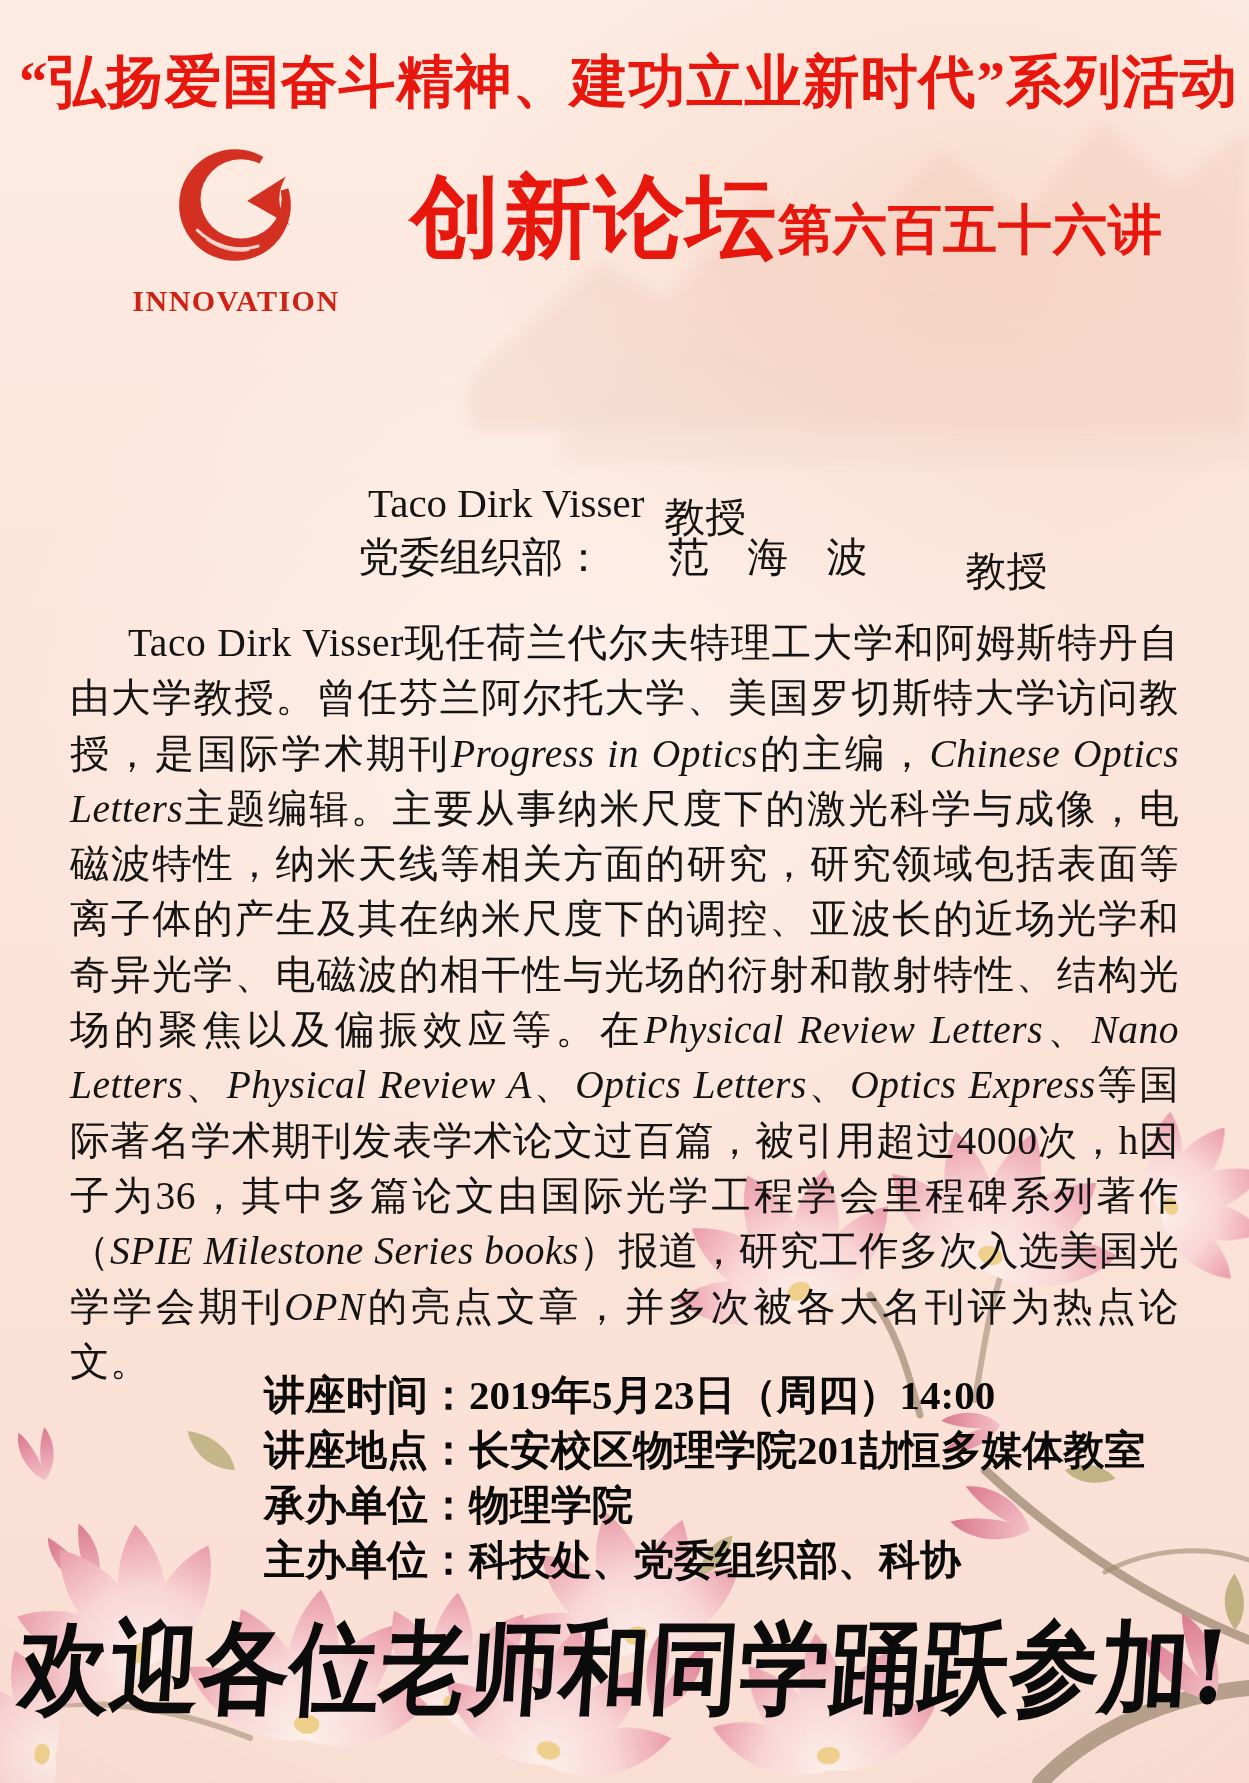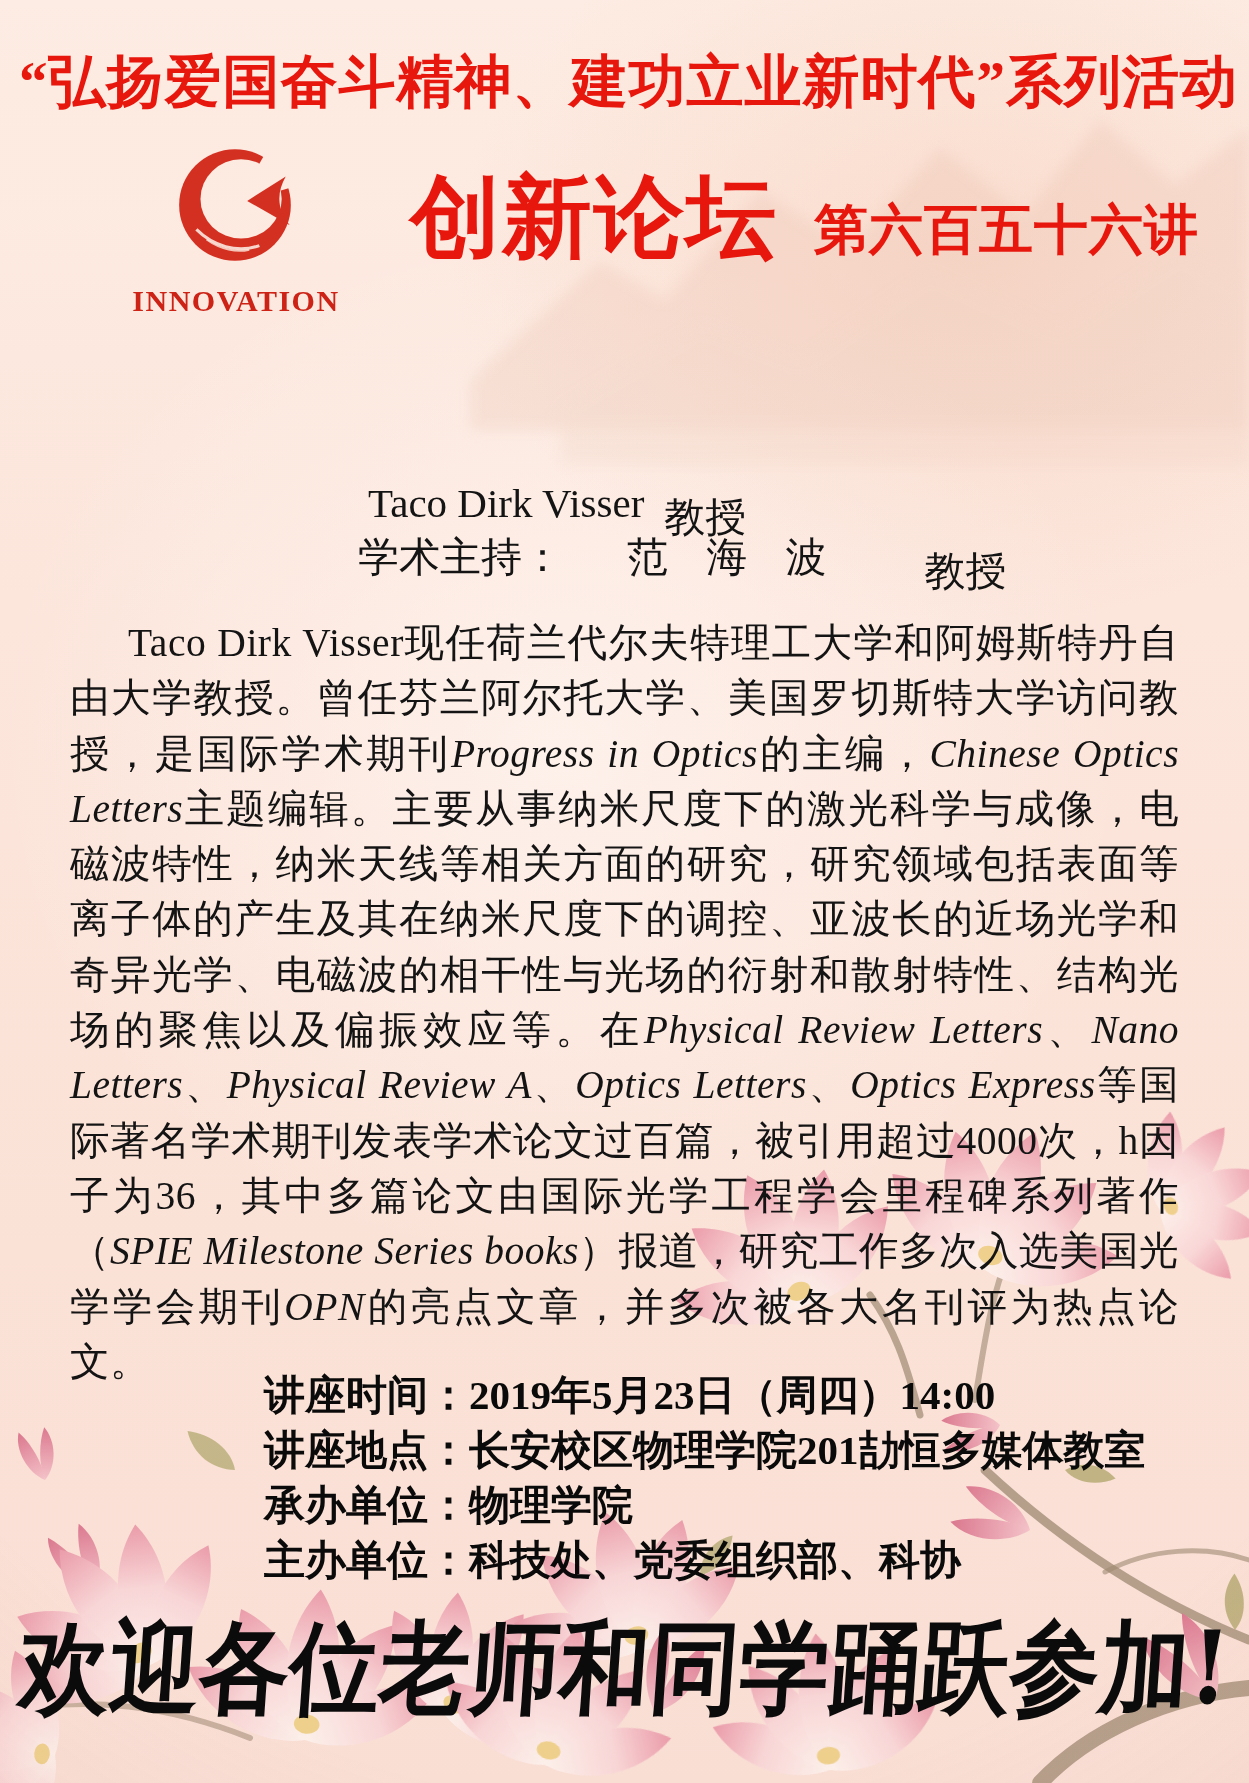--- a/index.html
+++ b/index.html
@@ -36,21 +36,21 @@
     white-space:nowrap;
   }
   .logo-block{position:absolute;left:127px;top:140px;width:218px;text-align:center;}
   .logo-svg{display:block;margin:0 auto;width:132px;height:132px;}
   .logo-text{
     margin-top:12px;font-size:30px;font-weight:600;letter-spacing:1.5px;
     color:#cd2317;font-family:"Liberation Serif","DejaVu Serif",serif;
   }
   .forum-row{
     position:absolute;left:410px;top:172px;
-    display:flex;align-items:baseline;gap:36px;white-space:nowrap;
+    display:flex;align-items:baseline;white-space:nowrap;
     color:var(--accent);
     font-family:"Liberation Sans","DejaVu Sans",sans-serif;
   }
   .forum-title{font-size:90px;font-weight:800;letter-spacing:2px;line-height:1;}
   .forum-session{font-size:54px;font-weight:700;letter-spacing:1px;line-height:1;}
 
   .lecture-title{
     position:absolute;top:350px;left:0;right:0;margin:0;
     text-align:center;
     font-size:66px;font-weight:bold;color:#0c0c0c;
@@ -194,21 +194,21 @@
       <span class="forum-session">第六百五十六讲</span>
     </div>
 
 
     <div class="speakers" id="speakers">
         <div class="speaker-line">
           <span class="sp-name">Taco Dirk Visser</span>
           <span class="sp-suffix">教授</span>
         </div>
         <div class="speaker-line spread">
-          <span class="sp-label">学术主持：</span>
+          <span class="sp-label">党委组织部：</span>
           <span class="sp-name">范 海 波</span>
           <span class="sp-suffix">教授</span>
         </div>
       </div>
 
     <p class="bio" id="bio"><span>Taco Dirk Visser</span><span>现任荷兰代尔夫特理工大学和阿姆斯特丹自由大学教授。曾任芬兰阿尔托大学、美国罗切斯特大学访问教授，是国际学术期刊</span><i>Progress in Optics</i><span>的主编，</span><i>Chinese Optics Letters</i><span>主题编辑。主要从事纳米尺度下的激光科学与成像，电磁波特性，纳米天线等相关方面的研究，研究领域包括表面等离子体的产生及其在纳米尺度下的调控、亚波长的近场光学和奇异光学、电磁波的相干性与光场的衍射和散射特性、结构光场的聚焦以及偏振效应等。在</span><i>Physical Review Letters</i><span>、</span><i>Nano Letters</i><span>、</span><i>Physical Review A</i><span>、</span><i>Optics Letters</i><span>、</span><i>Optics Express</i><span>等国际著名学术期刊发表学术论文过百篇，被引用超过4000次，h因子为36，其中多篇论文由国际光学工程学会里程碑系列著作（</span><i>SPIE Milestone Series books</i><span>）报道，研究工作多次入选美国光学学会期刊</span><i>OPN</i><span>的亮点文章，并多次被各大名刊评为热点论文。</span></p>
 
     <div class="details" id="details">
         <div class="detail-line">
           <span class="dt-label">讲座时间：</span>

